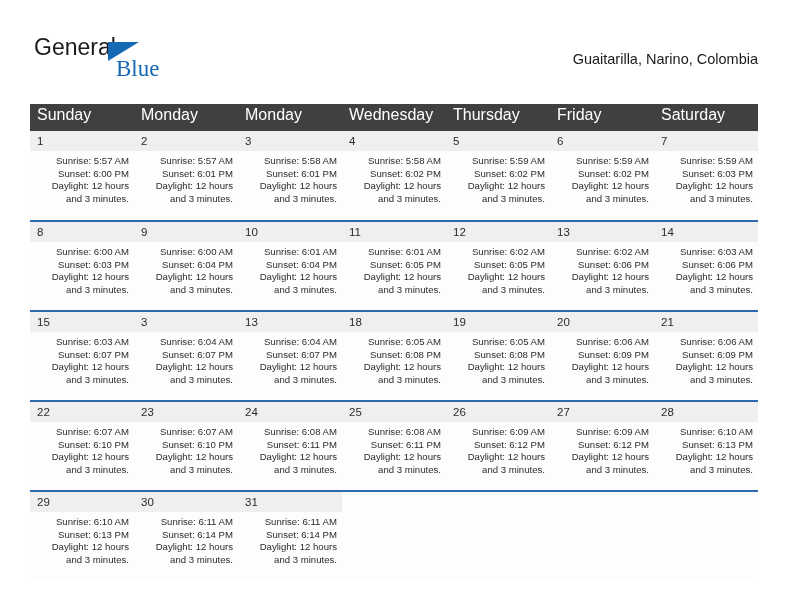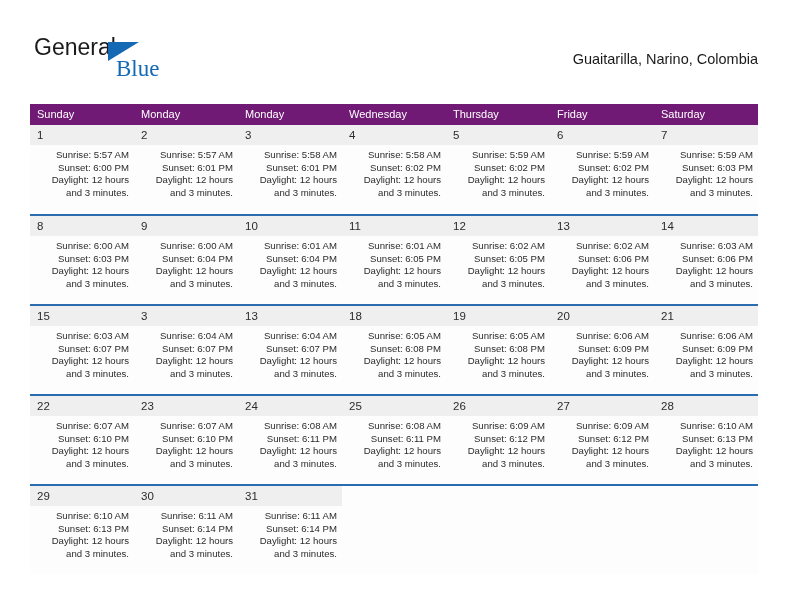--- a/index.html
+++ b/index.html
@@ -91,26 +91,26 @@
     width: 728px;
   }
   table.cal {
     width: 728px;
     border-collapse: collapse;
     table-layout: fixed;
   }
   table.cal col { width: 104px; }
 
   thead th {
-    background: #701a75;
+    background: #404040;
     color: #ffffff;
-    font-size: 11px;
+    font-size: 16px;
     font-weight: normal;
     text-align: left;
-    padding: 5px 0 5px 7px;
+    padding: 5px 0 11px 7px;
     height: 21px;
     line-height: 11px;
     font-family: "Liberation Sans", sans-serif;
   }
 
   tbody tr.week-row > td {
     vertical-align: top;
     padding: 0;
     border-top: 2px solid #2b6cb0;
     height: 90px;

